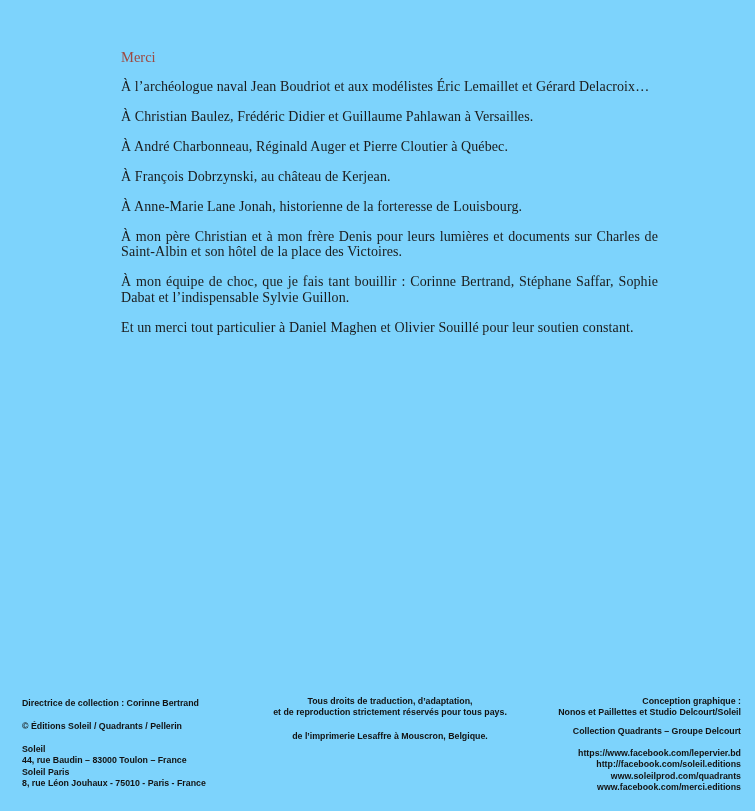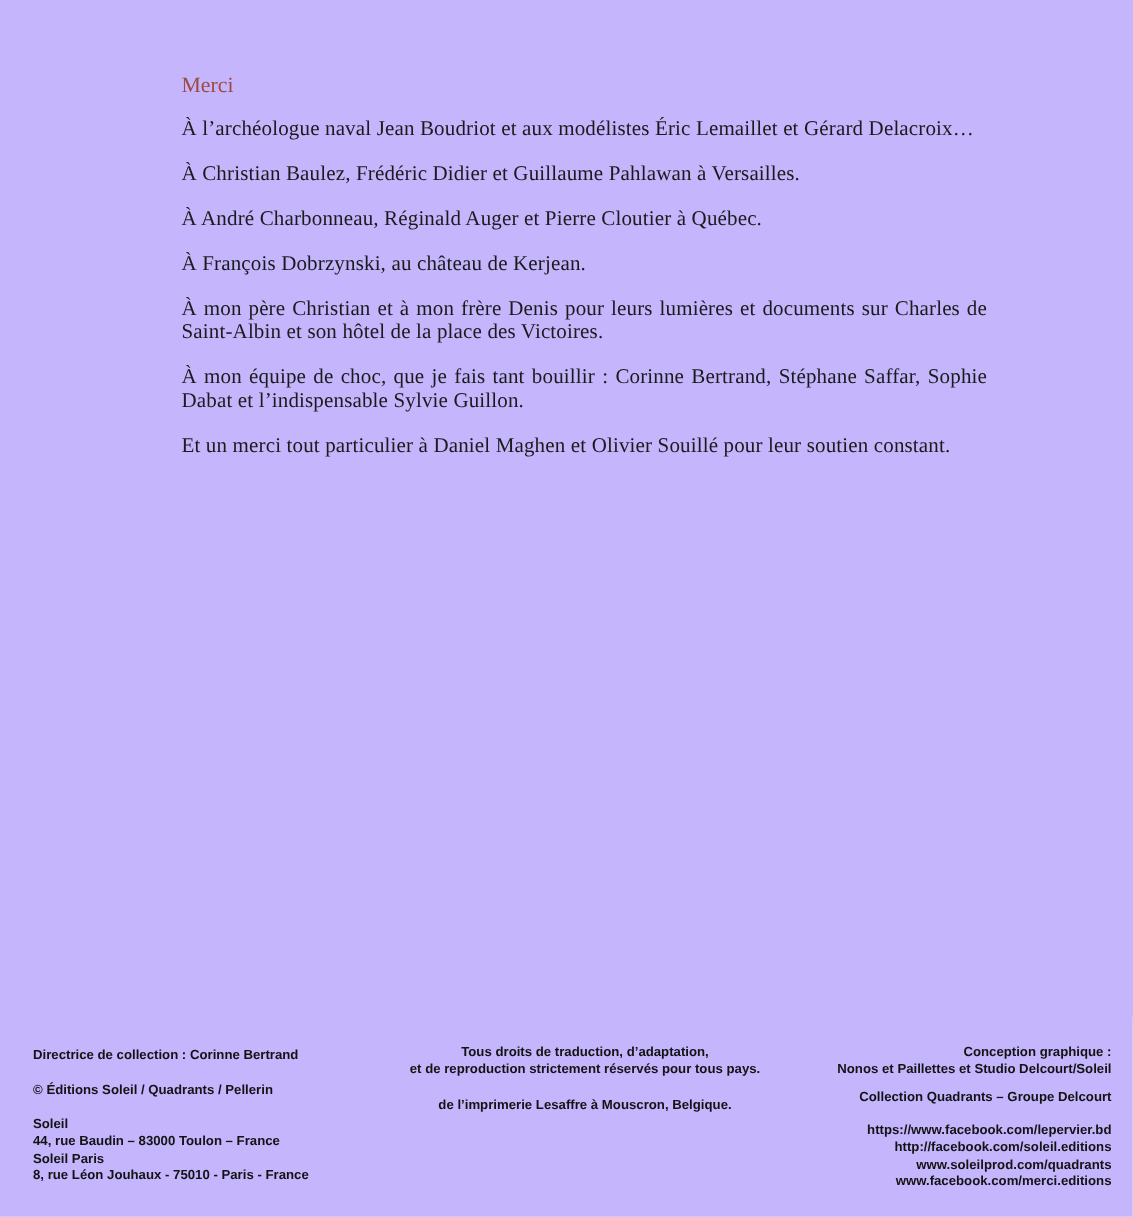--- a/index.html
+++ b/index.html
@@ -5,21 +5,21 @@
   html, body { margin: 0; padding: 0; }
   body {
     width: 755px; height: 811px;
     background: #ffffff;
     position: relative;
     overflow: hidden;
     font-family: "Liberation Serif", serif;
   }
   .page {
     position: absolute; inset: 0;
-    background: #c4b5fd;
+    background: #7dd3fc;
     padding-left: 17px;
   }
   
   .ack {
     position: absolute;
     left: 121px; top: 50px;
     width: 537px;
     color: #1b1b1b;
   }
   .ack-heading {
@@ -67,20 +67,21 @@
 <body>
 
 <div class="page">
 
   <div class="ack">
     <h1 class="ack-heading">Merci</h1>
     <p>À l’archéologue naval Jean Boudriot et aux modélistes Éric Lemaillet et Gérard Delacroix…</p>
     <p>À Christian Baulez, Frédéric Didier et Guillaume Pahlawan à Versailles.</p>
     <p>À André Charbonneau, Réginald Auger et Pierre Cloutier à Québec.</p>
     <p>À François Dobrzynski, au château de Kerjean.</p>
+    <p>À Anne-Marie Lane Jonah, historienne de la forteresse de Louisbourg.</p>
     <p>À mon père Christian et à mon frère Denis pour leurs lumières et documents sur Charles de Saint-Albin et son hôtel de la place des Victoires.</p>
     <p>À mon équipe de choc, que je fais tant bouillir : Corinne Bertrand, Stéphane Saffar, Sophie Dabat et l’indispensable Sylvie Guillon.</p>
     <p>Et un merci tout particulier à Daniel Maghen et Olivier Souillé pour leur soutien constant.</p>
   </div>
 
   <div class="colophon">
 
     <div class="col-left">
       <p class="line gap-after">Directrice de collection : Corinne Bertrand</p>
       <p class="line gap-after">© Éditions Soleil / Quadrants / Pellerin</p>

